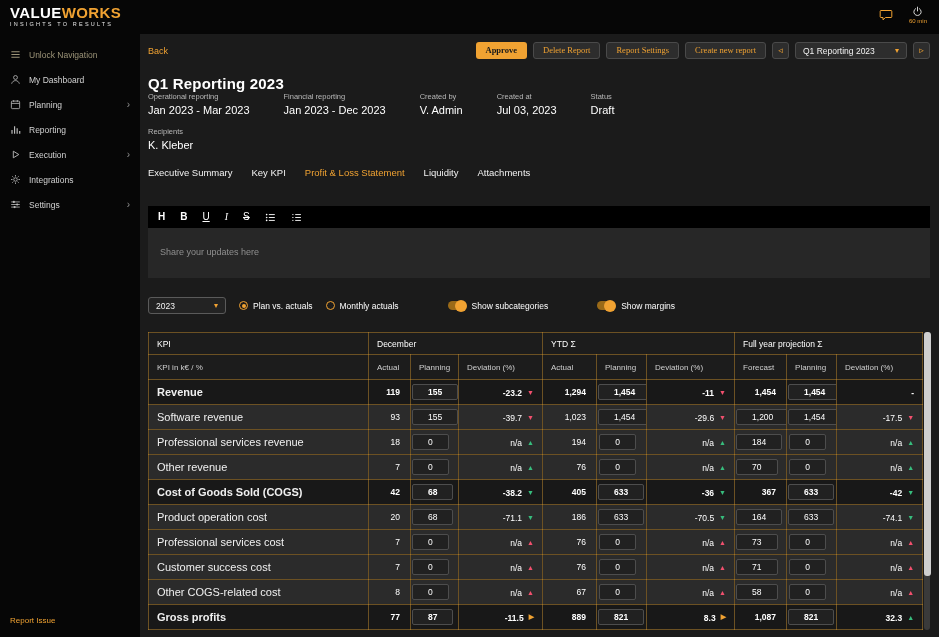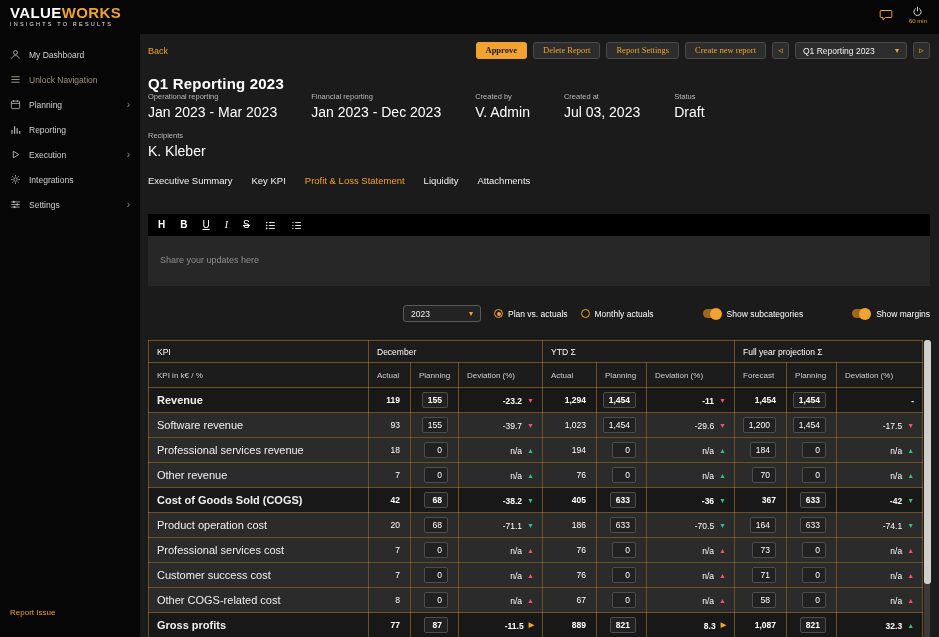--- a/index.html
+++ b/index.html
@@ -21,74 +21,74 @@
   .power { width:11px; height:11px; color:#e8e8e8; display:block; }
   .power-min { font-size:6px; color:#f0a232; }
   
   .shell { display:flex; height:603px; }
   .sidebar { width:140px; flex:none; background:#060606; position:relative; padding-top:8px; }
   .side-item { height:25px; display:flex; align-items:center; gap:8px; padding:0 10px; font-size:8.5px; color:#d2d2d2; cursor:pointer; }
   .side-item .s-ico { width:11px; height:11px; color:#b9b9b9; flex:none; }
   .side-item.active, .side-item.active .s-ico { color:#f0a232; }
   .side-item.muted, .side-item.muted .s-ico { color:#9c9478; }
   .side-chev { margin-left:auto; color:#8d8d8d; font-size:10px; line-height:1; }
-  .side-footer { position:absolute; bottom:20px; left:10px; color:#f0a232; font-size:8px; cursor:pointer; }
+  .side-footer { position:absolute; bottom:12px; left:10px; color:#f0a232; font-size:8px; cursor:pointer; }
   
   .main { flex:1; padding:8px 9px 0 8px; position:relative; overflow:hidden; background:#1b1b1b; }
   .head-row { display:flex; align-items:center; }
   .back { color:#f0a232; font-size:9px; cursor:pointer; }
   .head-buttons { margin-left:auto; display:flex; gap:6px; align-items:center; }
   .btn { font-family:Liberation Serif, serif; font-size:8.5px; border:none; border-radius:3px; padding:4px 10px; cursor:pointer; line-height:1; }
   .btn-primary { background:#f0a232; color:#1a1a1a; font-weight:700; }
   .btn-ghost { background:#2d2d2d; color:#f0a232; border:1px solid #4a4a4a; padding:3px 9px; }
   .btn-nav { background:#2d2d2d; color:#f0a232; border:1px solid #4a4a4a; width:17px; height:17px; padding:0;
              display:flex; align-items:center; justify-content:center; font-size:9px; }
   .report-select { background:#2d2d2d; border:1px solid #4a4a4a; border-radius:3px; height:17px; width:112px;
                    display:flex; align-items:center; padding:0 7px; font-size:8.5px; color:#f2f2f2; cursor:pointer; }
   .sel-chev { margin-left:auto; color:#f0a232; font-size:8px; }
   .title { font-size:15px; font-weight:600; margin:16px 0 0 0; letter-spacing:.2px; }
   .meta-row { display:flex; gap:34px; }
   .meta-row.recipients { margin-top:11px; }
   .meta-label { font-size:7.5px; color:#b8b8b8; }
-  .meta-value { font-size:14px; color:#fff; margin-top:3px; }
+  .meta-value { font-size:11px; color:#fff; margin-top:3px; }
   .tabs { display:flex; gap:19px; margin-top:16px; font-size:9.5px; }
   .tab { color:#f2f2f2; cursor:pointer; }
   .tab.active { color:#f0a232; }
   .editor { margin-top:28px; }
   .editor-toolbar { height:22px; background:#000; display:flex; align-items:center; gap:15px; padding:0 10px; }
   .tool { color:#fff; font-size:10px; cursor:pointer; display:flex; align-items:center; line-height:1; }
   .tool-heading, .tool-bold { font-weight:800; }
   .tool-underline { text-decoration:underline; }
   .tool-italic { font-style:italic; font-family:"Liberation Serif", serif; }
   .tool-strikethrough { text-decoration:line-through; }
   .t-ico { width:11px; height:11px; color:#fff; }
   .editor-area { height:50px; background:#272727; padding:13px 12px; cursor:text; }
   .placeholder { color:#8f8f8f; font-size:9px; }
-  .controls { display:flex; align-items:center; justify-content:flex-end; gap:13px; margin-top:19px; font-size:8.5px; }
+  .controls { display:flex; align-items:center; gap:13px; margin-top:19px; font-size:8.5px; }
   .year-select { width:78px; height:17px; background:#232323; border:1px solid #5a5a5a; border-radius:3px;
                  display:flex; align-items:center; padding:0 7px; cursor:pointer; color:#f2f2f2; }
   .radio { display:flex; align-items:center; gap:5px; cursor:pointer; }
   .radio-dot { width:9px; height:9px; border:1px solid #f0a232; border-radius:50%; position:relative; flex:none; }
   .radio-dot.checked::after { content:""; position:absolute; inset:1.5px; background:#f0a232; border-radius:50%; }
   .switch { display:flex; align-items:center; gap:6px; cursor:pointer;margin-left:36px; }
   .switch-track { width:18px; height:9px; border-radius:5px; background:#9a6a18; position:relative; flex:none; }
   .switch-knob { position:absolute; right:-1px; top:-1.5px; width:12px; height:12px; border-radius:50%; background:#f0a232; }
   
   .table-wrap { display:flex; margin-top:18px; align-items:stretch; gap:1px; }
   table.pnl { border-collapse:collapse; table-layout:fixed; width:774px; flex:none; }
   .pnl th, .pnl td { border:1px solid rgba(222,158,48,.42); overflow:hidden; white-space:nowrap; }
   .pnl thead th { background:#1c1c1c; font-weight:400; text-align:left; padding:0 0 0 8px; }
   .gh { font-size:8.5px; color:#fff; height:22px; }
   .sh { font-size:8px; color:#cfcfcf; height:25px; }
   .row-bold td { background:#181818; font-weight:700; }
   .row-sub td { background:#2b2b2b; }
   td.kpi-cell { font-size:11px; padding-left:8px; height:25px; color:#f0f0f0; }
   td.num { font-size:8.5px; text-align:right; padding-right:10px; color:#fff; }
   td.num .cell-box { display:inline-block; min-width:24px; background:#212121; border:1px solid #4d4d4d;
-                     border-radius:2px; padding:2px 5px; text-align:right; }
+                     border-radius:2px; padding:2px 15px; text-align:right; }
   td.dev { padding-right:8px; }
   .dev-arrow { display:inline-block; margin-left:5px; font-size:7px; vertical-align:middle; }
   .dev-val { vertical-align:middle; }
   .dev-red { color:#f2506e; } .dev-green { color:#37bd7d; } .dev-orange { color:#f0a232; }
   .vscroll { width:7px; background:#3a3a3a; border-radius:3px; position:relative; }
   .vthumb { position:absolute; top:0; left:0; width:7px; height:82%; background:#cfcfcf; border-radius:3px; cursor:pointer; }
 </style>
 </head>
 <body>
 
@@ -111,36 +111,36 @@
           </svg>
         </span>
       <span class="power-min">60 min</span>
     </div>
   </div>
 </div>
 
 <div class="shell">
   <aside class="sidebar">
     <nav id="sidebar-nav">
+        <div class="side-item muted">
+          <span class="icon s-ico">
+            <svg viewBox="0 0 12 12">
+              <path d="M1.5 3h9M1.5 6h9M1.5 9h9" stroke="currentColor" stroke-width="1.1" fill="none"></path>
+            </svg>
+          </span>
+          <span class="side-label">Unlock Navigation</span>
+        </div>
         <div class="side-item">
           <span class="icon s-ico">
             <svg viewBox="0 0 12 12">
               <circle cx="6" cy="3.8" r="2.1" fill="none" stroke="currentColor" stroke-width="0.9"></circle>
               <path d="M1.8 10.6c.7-2.3 2.3-3.4 4.2-3.4s3.5 1.1 4.2 3.4" fill="none" stroke="currentColor" stroke-width="0.9"></path>
             </svg>
           </span>
           <span class="side-label">My Dashboard</span>
-        </div>
-        <div class="side-item muted">
-          <span class="icon s-ico">
-            <svg viewBox="0 0 12 12">
-              <path d="M1.5 3h9M1.5 6h9M1.5 9h9" stroke="currentColor" stroke-width="1.1" fill="none"></path>
-            </svg>
-          </span>
-          <span class="side-label">Unlock Navigation</span>
         </div>
         <div class="side-item">
           <span class="icon s-ico">
             <svg viewBox="0 0 12 12">
               <rect x="1.5" y="2.3" width="9" height="8.2" rx="1" fill="none" stroke="currentColor" stroke-width="0.9"></rect>
               <path d="M1.5 4.8h9M4 1.2v2M8 1.2v2" stroke="currentColor" stroke-width="0.9" fill="none"></path>
             </svg>
           </span>
           <span class="side-label">Planning</span>
           <span class="side-chev">›</span>

